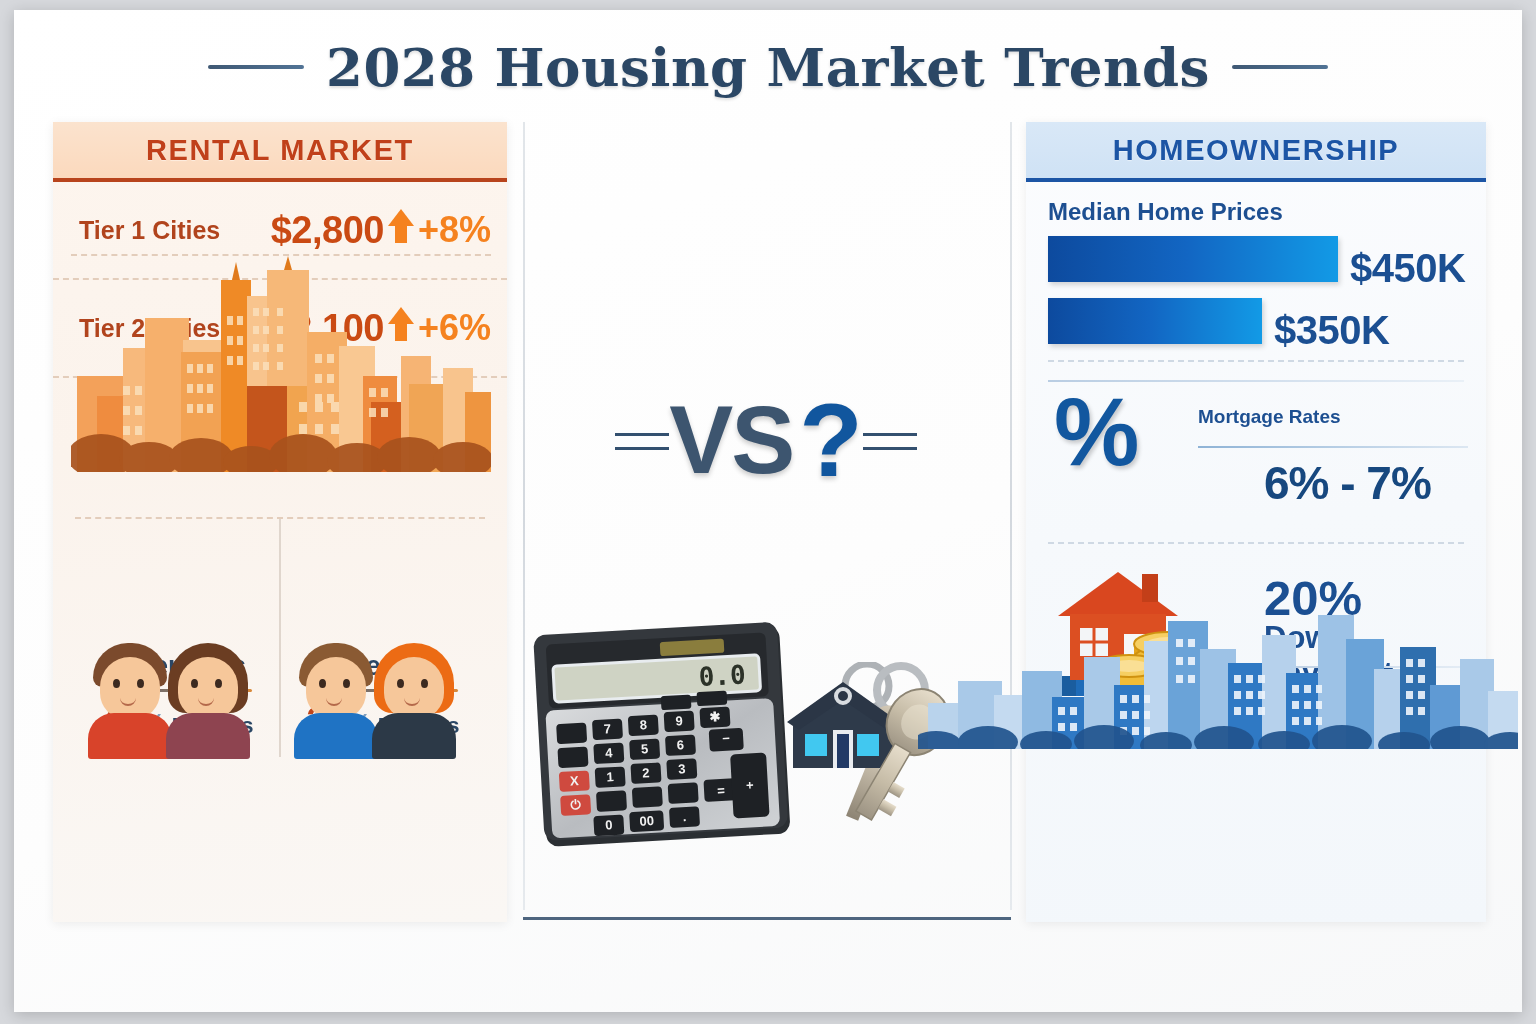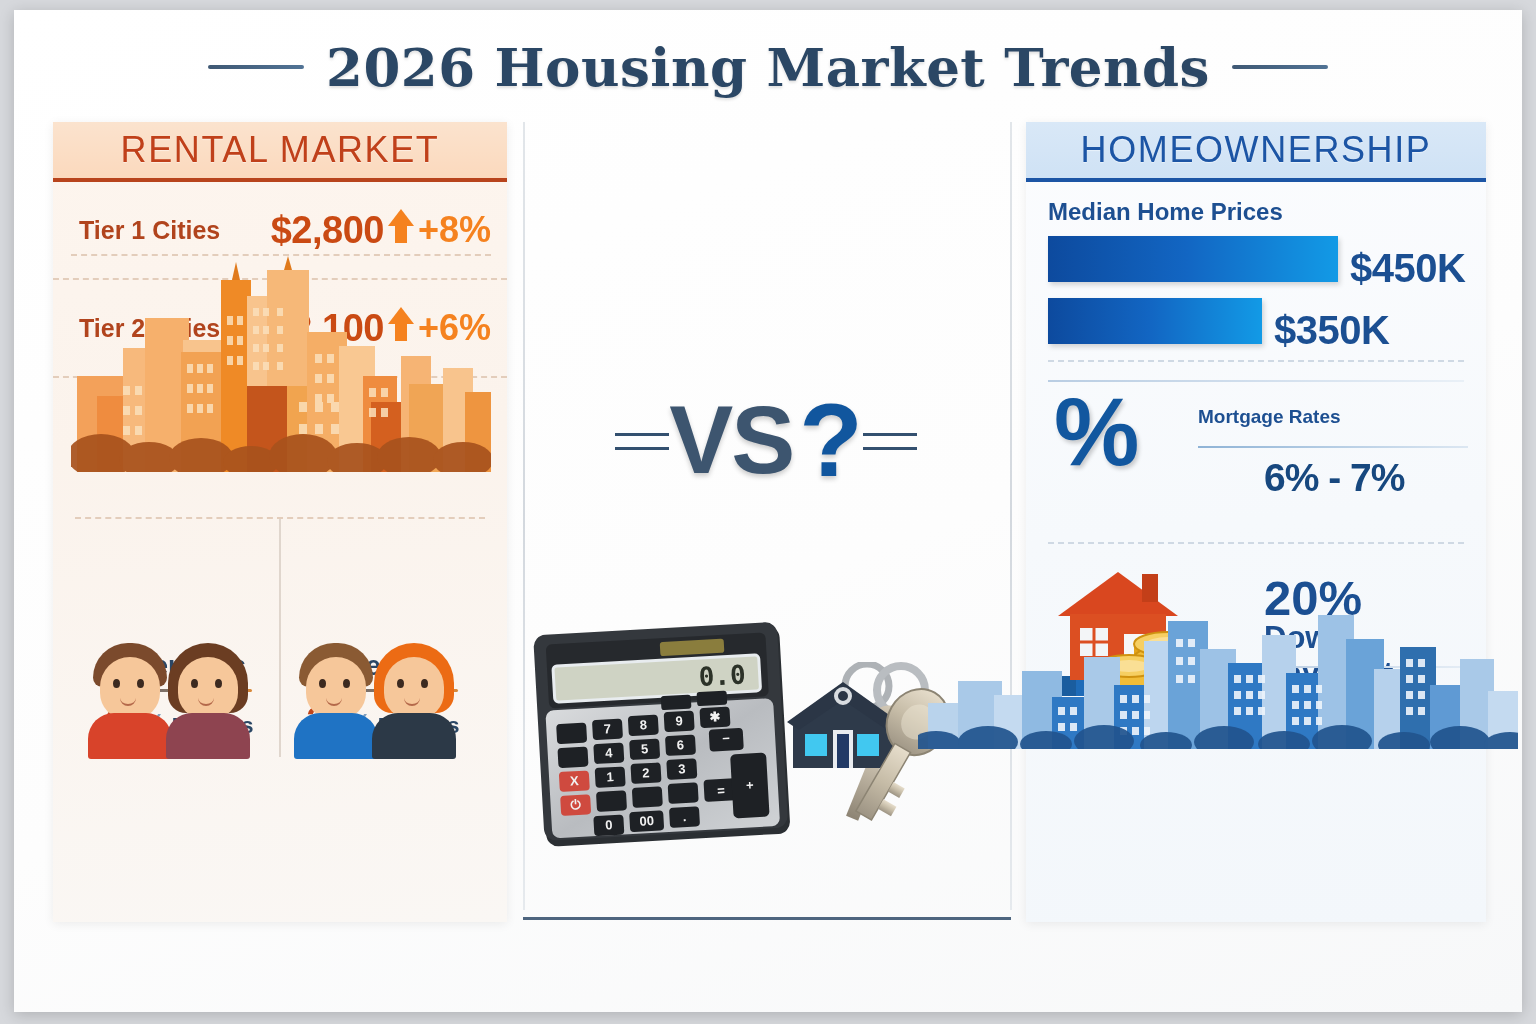--- a/index.html
+++ b/index.html
@@ -25,21 +25,21 @@
     font-family:"DejaVu Serif", serif;
     font-size:53px;font-weight:700;color:#2b4765;letter-spacing:.5px;
     white-space:nowrap;
     text-shadow:0 2px 3px rgba(0,0,0,.13);
   }
 
   
   .panel{position:absolute;top:112px;}
   .panel-head{
     height:56px;display:flex;align-items:center;justify-content:center;
-    font-size:36px;font-weight:400;letter-spacing:1.6px;
+    font-size:29px;font-weight:700;letter-spacing:1.6px;
   }
   .panel-body{position:relative;}
 
   
   #rental-panel{left:39px;width:454px;height:800px;
     background:linear-gradient(175deg,#fdf5ee 0%,#fbf3ec 40%,#faf7f4 100%);
     box-shadow:0 2px 10px rgba(0,0,0,.07);
   }
   #rental-panel .panel-head{
     background:linear-gradient(180deg,#fbe3ce 0%,#fbd9bd 100%);
@@ -113,21 +113,21 @@
 
   .rate-block{position:relative;margin:18px 22px 0 22px;height:148px;}
   .rate-topline{height:2px;background:linear-gradient(90deg,#b9cde3,#e9f0f7);margin-bottom:10px;}
   .pct-icon{
     position:absolute;left:6px;top:8px;font-size:96px;font-weight:700;line-height:.92;
     color:#12579f;text-shadow:2px 3px 4px rgba(0,0,0,.2);
     font-family:"Liberation Sans", sans-serif;
   }
   .rate-label{position:absolute;left:150px;top:26px;font-size:19px;font-weight:700;color:#1d4f91;}
   .rate-underline{position:absolute;left:150px;top:66px;width:270px;height:2px;background:linear-gradient(90deg,#8fb3d6,#dce7f2);}
-  .rate-value{position:absolute;left:216px;top:76px;font-size:39px;font-weight:700;color:#17487f;letter-spacing:-1px;}
+  .rate-value{position:absolute;left:216px;top:76px;font-size:46px;font-weight:700;color:#17487f;letter-spacing:-1px;}
 
   .dp-block{position:relative;margin:14px 22px 0 22px;height:190px;border-top:2px dashed #cfd9e4;padding-top:12px;}
   .dp-icons{position:absolute;left:2px;top:16px;width:200px;height:160px;}
   .dp-pct{position:absolute;left:216px;top:26px;font-size:49px;font-weight:700;color:#1b4f92;}
   .dp-label{position:absolute;left:216px;top:76px;font-size:31px;font-weight:700;color:#1d4f91;}
   .dp-underline{position:absolute;left:210px;top:122px;width:216px;height:2px;background:linear-gradient(90deg,#b7cbe1,#e6eef6);}
 
   .skyline-b{position:absolute;left:-108px;bottom:-3px;width:600px;height:150px;}
 
   
@@ -145,21 +145,21 @@
   .calc{position:absolute;left:23px;top:500px;width:268px;height:230px;transform:rotate(-3.2deg);}
   .keys{position:absolute;left:265px;top:540px;width:235px;height:185px;}
 </style>
 </head>
 <body>
 
 <div class="canvas">
 
   <div class="title-row">
     <div class="title-rule"></div>
-    <div class="title-text">2026 Housing Market Trends</div>
+    <div class="title-text">2028 Housing Market Trends</div>
     <div class="title-rule"></div>
   </div>
 
   <div class="panel" id="rental-panel">
     <div class="panel-head">RENTAL MARKET</div>
     <div class="panel-body">
 
       <div class="tier-row">
         <span class="tier-label">Tier 1 Cities</span>
         <span class="tier-right">

